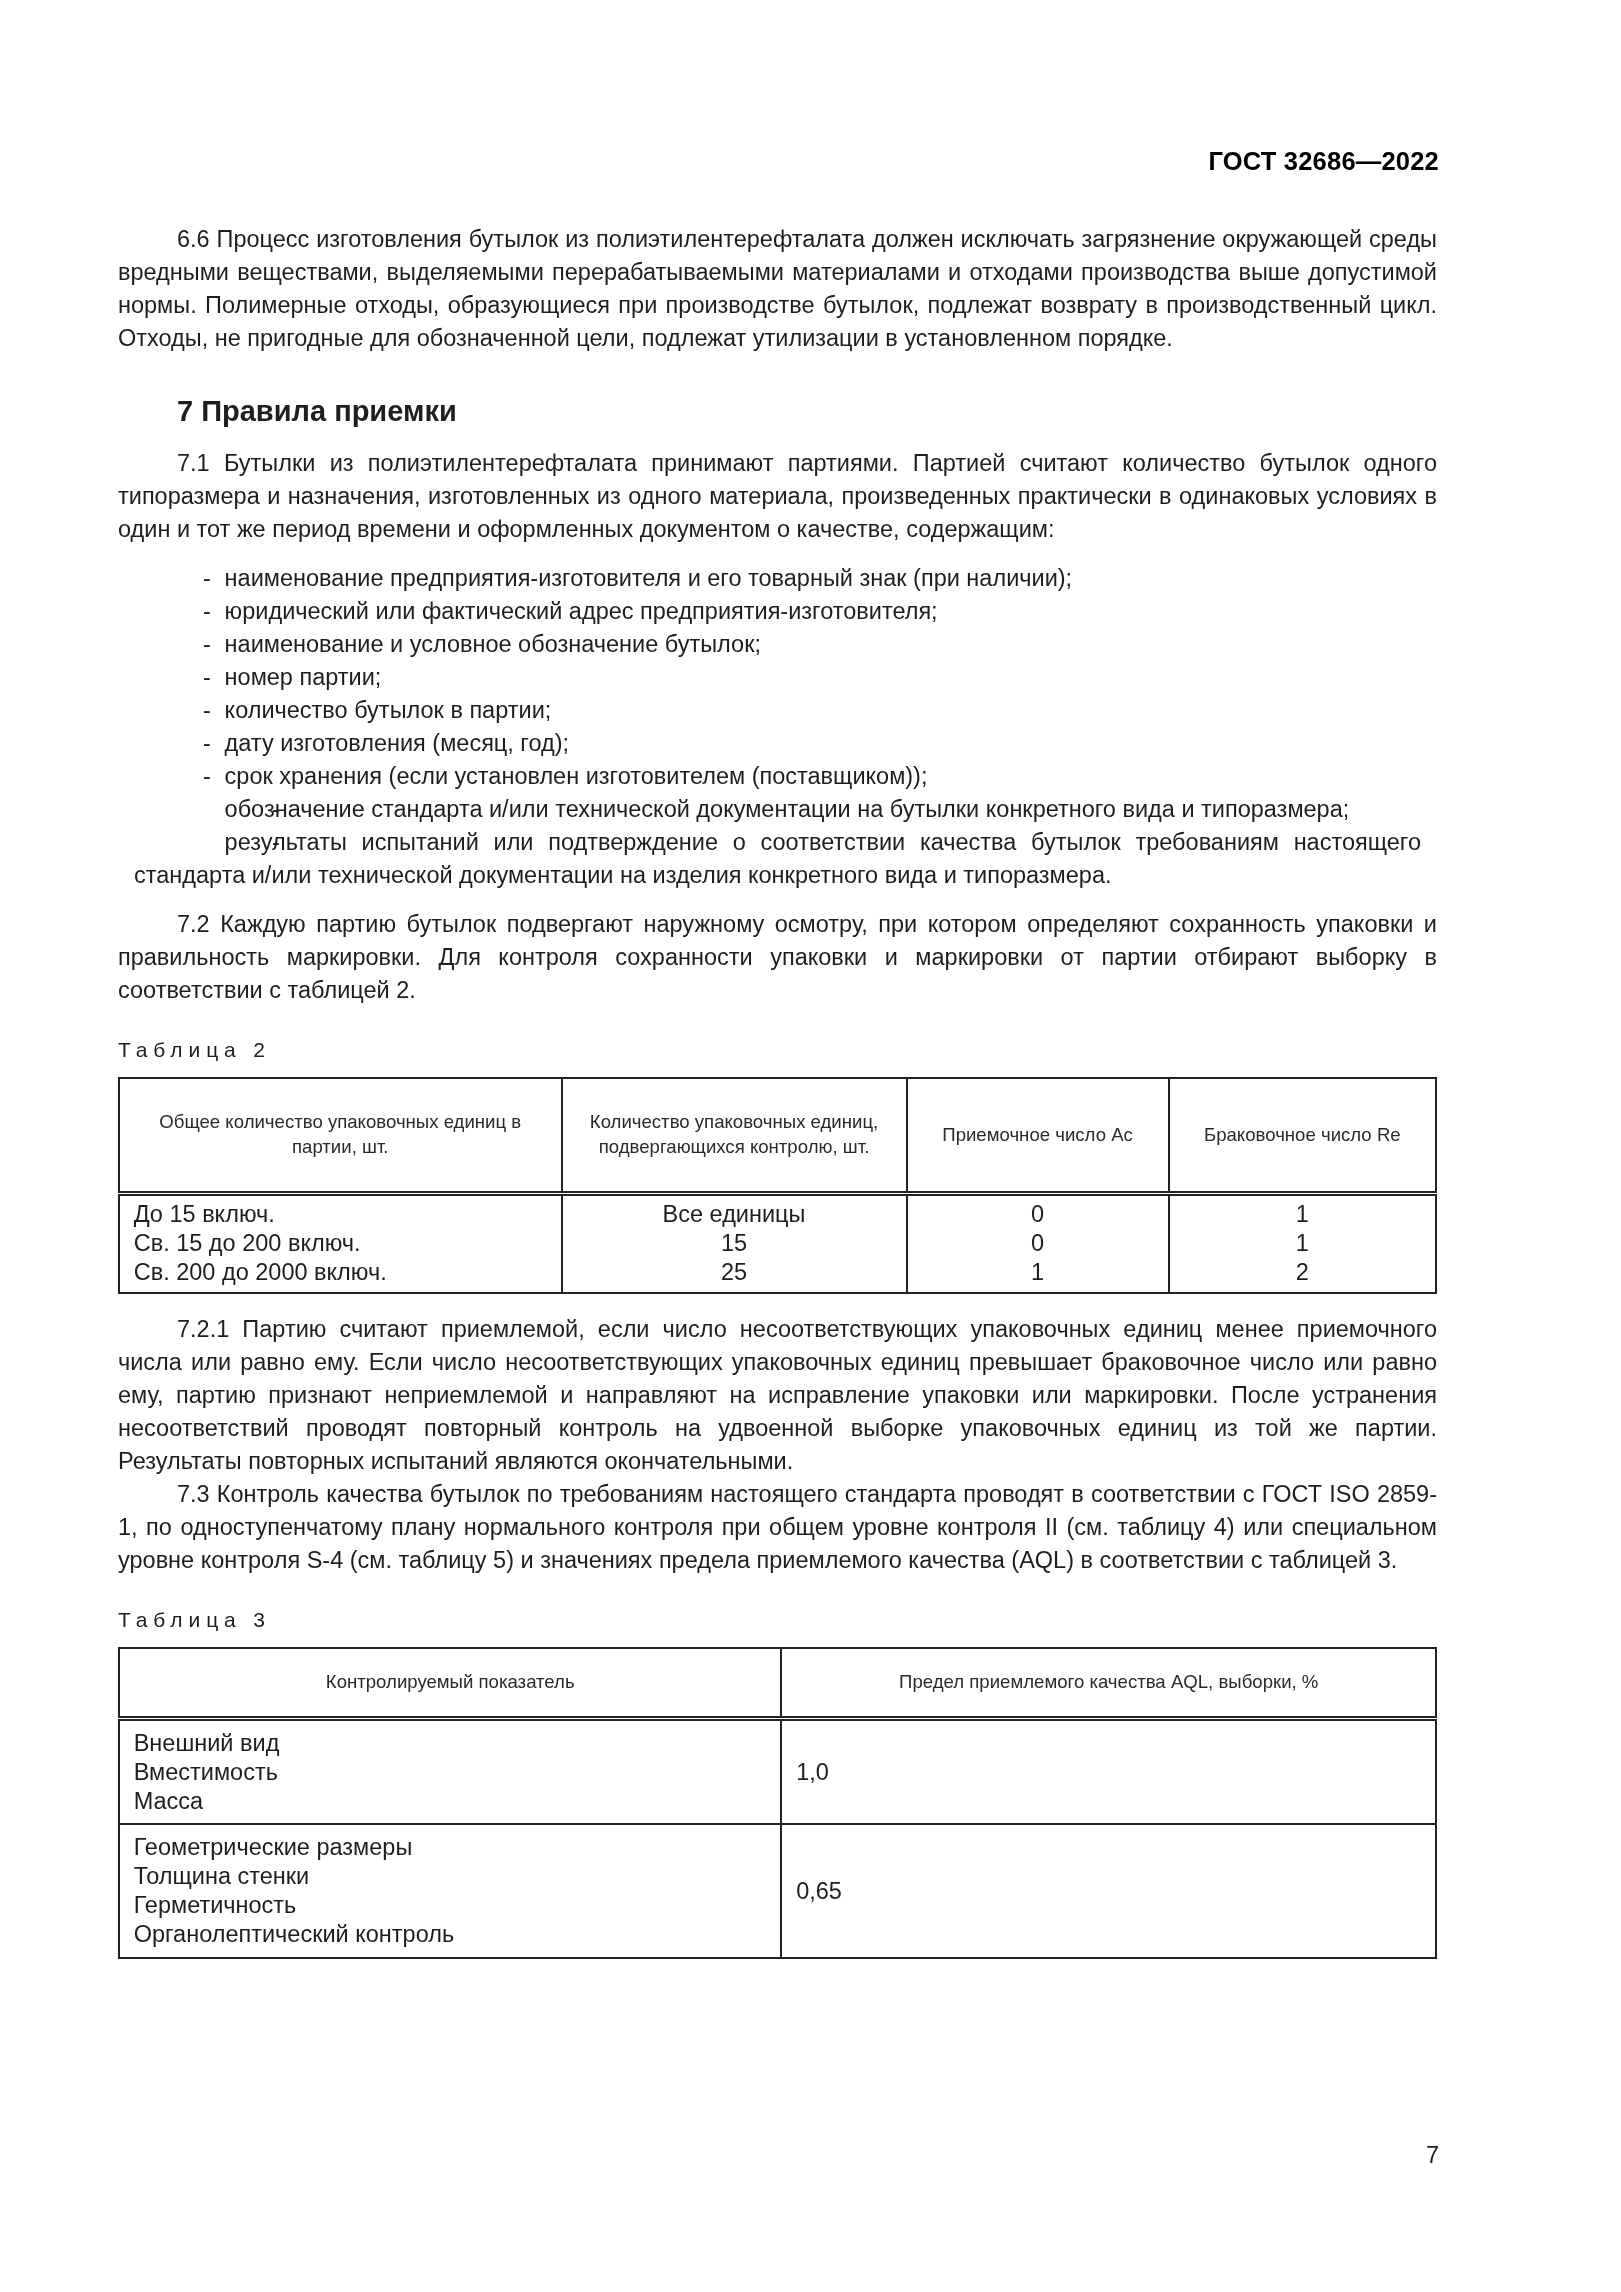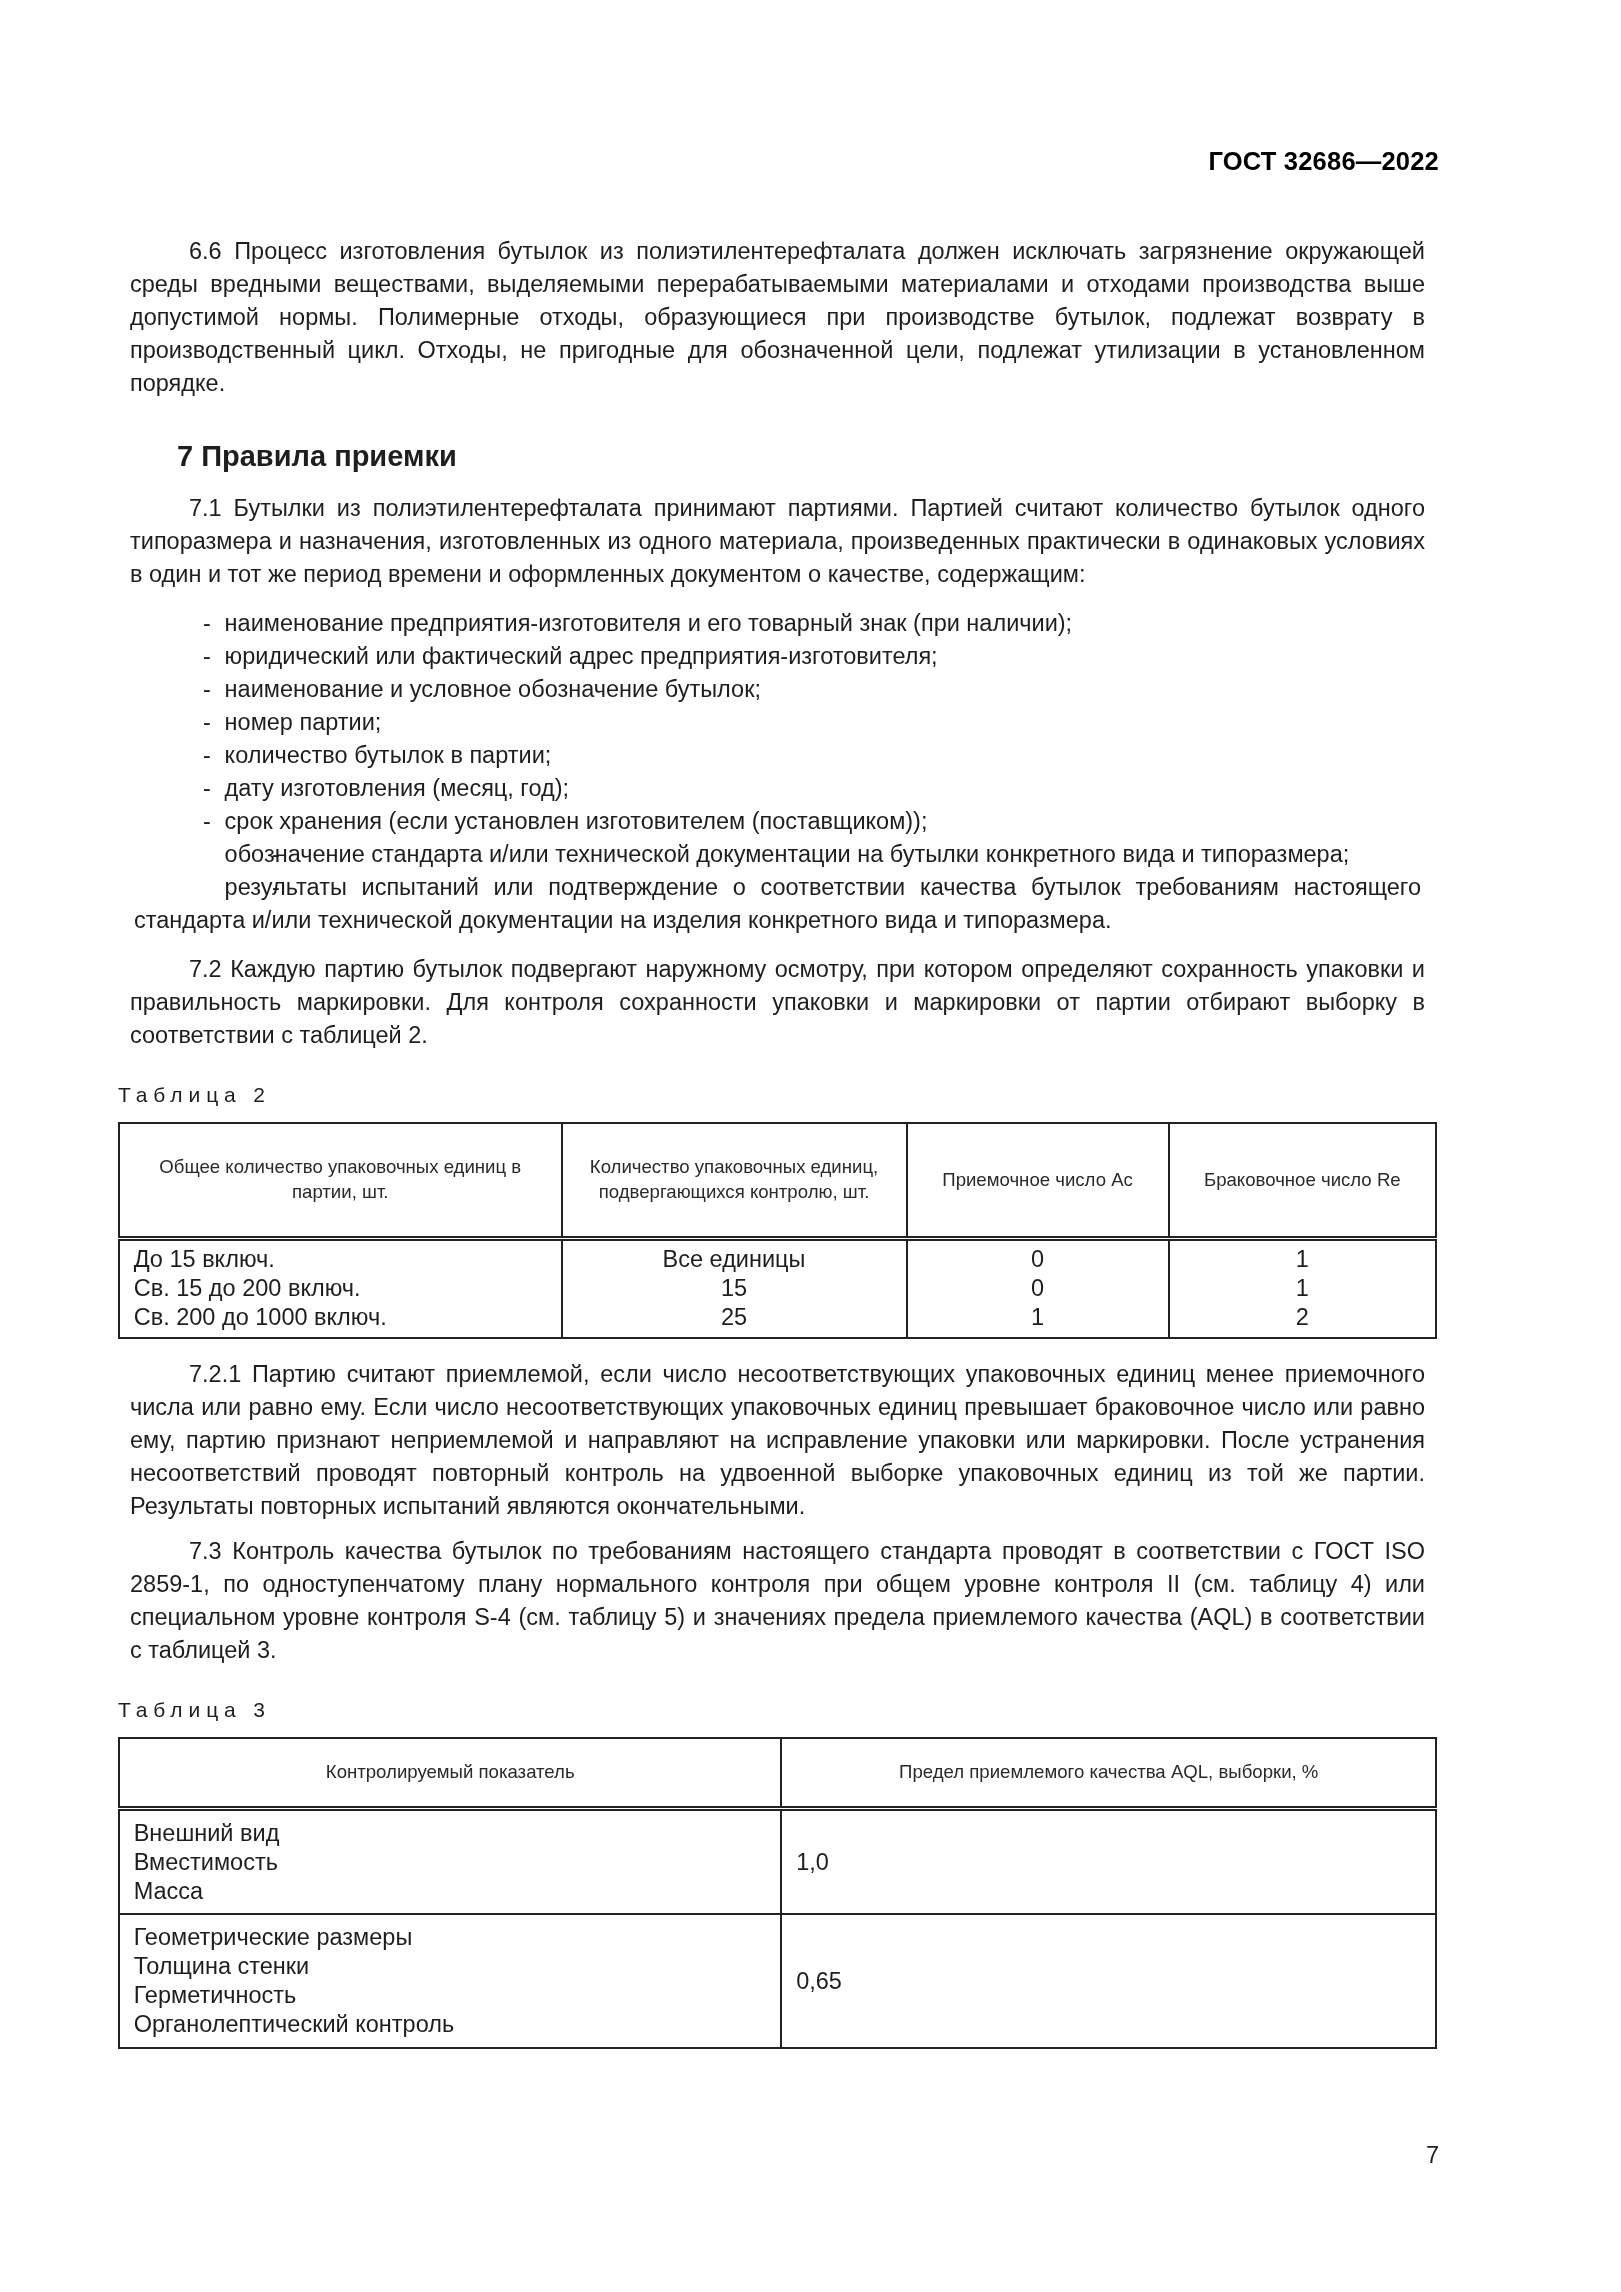--- a/index.html
+++ b/index.html
@@ -8,21 +8,21 @@
     font-family: "Liberation Sans", sans-serif; color: #1e1e1e;
   }
   .page-header {
     position: absolute; top: 147px; right: 182px;
     font-weight: bold; font-size: 25.5px; letter-spacing: 0.2px; color: #000000;
   }
   .content {
     position: absolute; left: 118px; top: 223px; width: 1319px;
     font-size: 23.5px; line-height: 33px;
   }
-  p { margin: 12px; text-align: justify; }
+  p { margin: 0; text-align: justify; }
   .indent { text-indent: 59px; }
   .section-title {
     font-weight: bold; font-size: 29px; margin: 39px 0 18px 59px; line-height: 35px;
   }
   .list { margin: 16px; padding: 0; list-style: none; }
   .list li { padding-left: 69px; text-indent: 0px; text-align: justify; }
   .list li.wrap { padding-left: 0; text-indent: 69px; }
   .dash { display: inline-block; width: 21.6px; }
   .table-caption {
     font-size: 21px; letter-spacing: 5.9px; margin: 29px 0 13.7px 0; line-height: 27.4px;
@@ -96,21 +96,21 @@
         <th>Количество упаковочных единиц, подвергающихся контролю, шт.</th>
         <th>Приемочное число Ac</th>
         <th>Браковочное число Re</th>
       </tr>
     </thead>
     <tbody>
       <tr>
         <td style="padding-bottom:5px;">
           <span class="cell-line">До 15 включ.</span>
           <span class="cell-line">Св. 15 до 200 включ.</span>
-          <span class="cell-line">Св. 200 до 1000 включ.</span>
+          <span class="cell-line">Св. 200 до 2000 включ.</span>
         </td>
         <td class="center">
           <span class="cell-line">Все единицы</span>
           <span class="cell-line">15</span>
           <span class="cell-line">25</span>
         </td>
         <td class="center">
           <span class="cell-line">0</span>
           <span class="cell-line">0</span>
           <span class="cell-line">1</span>

